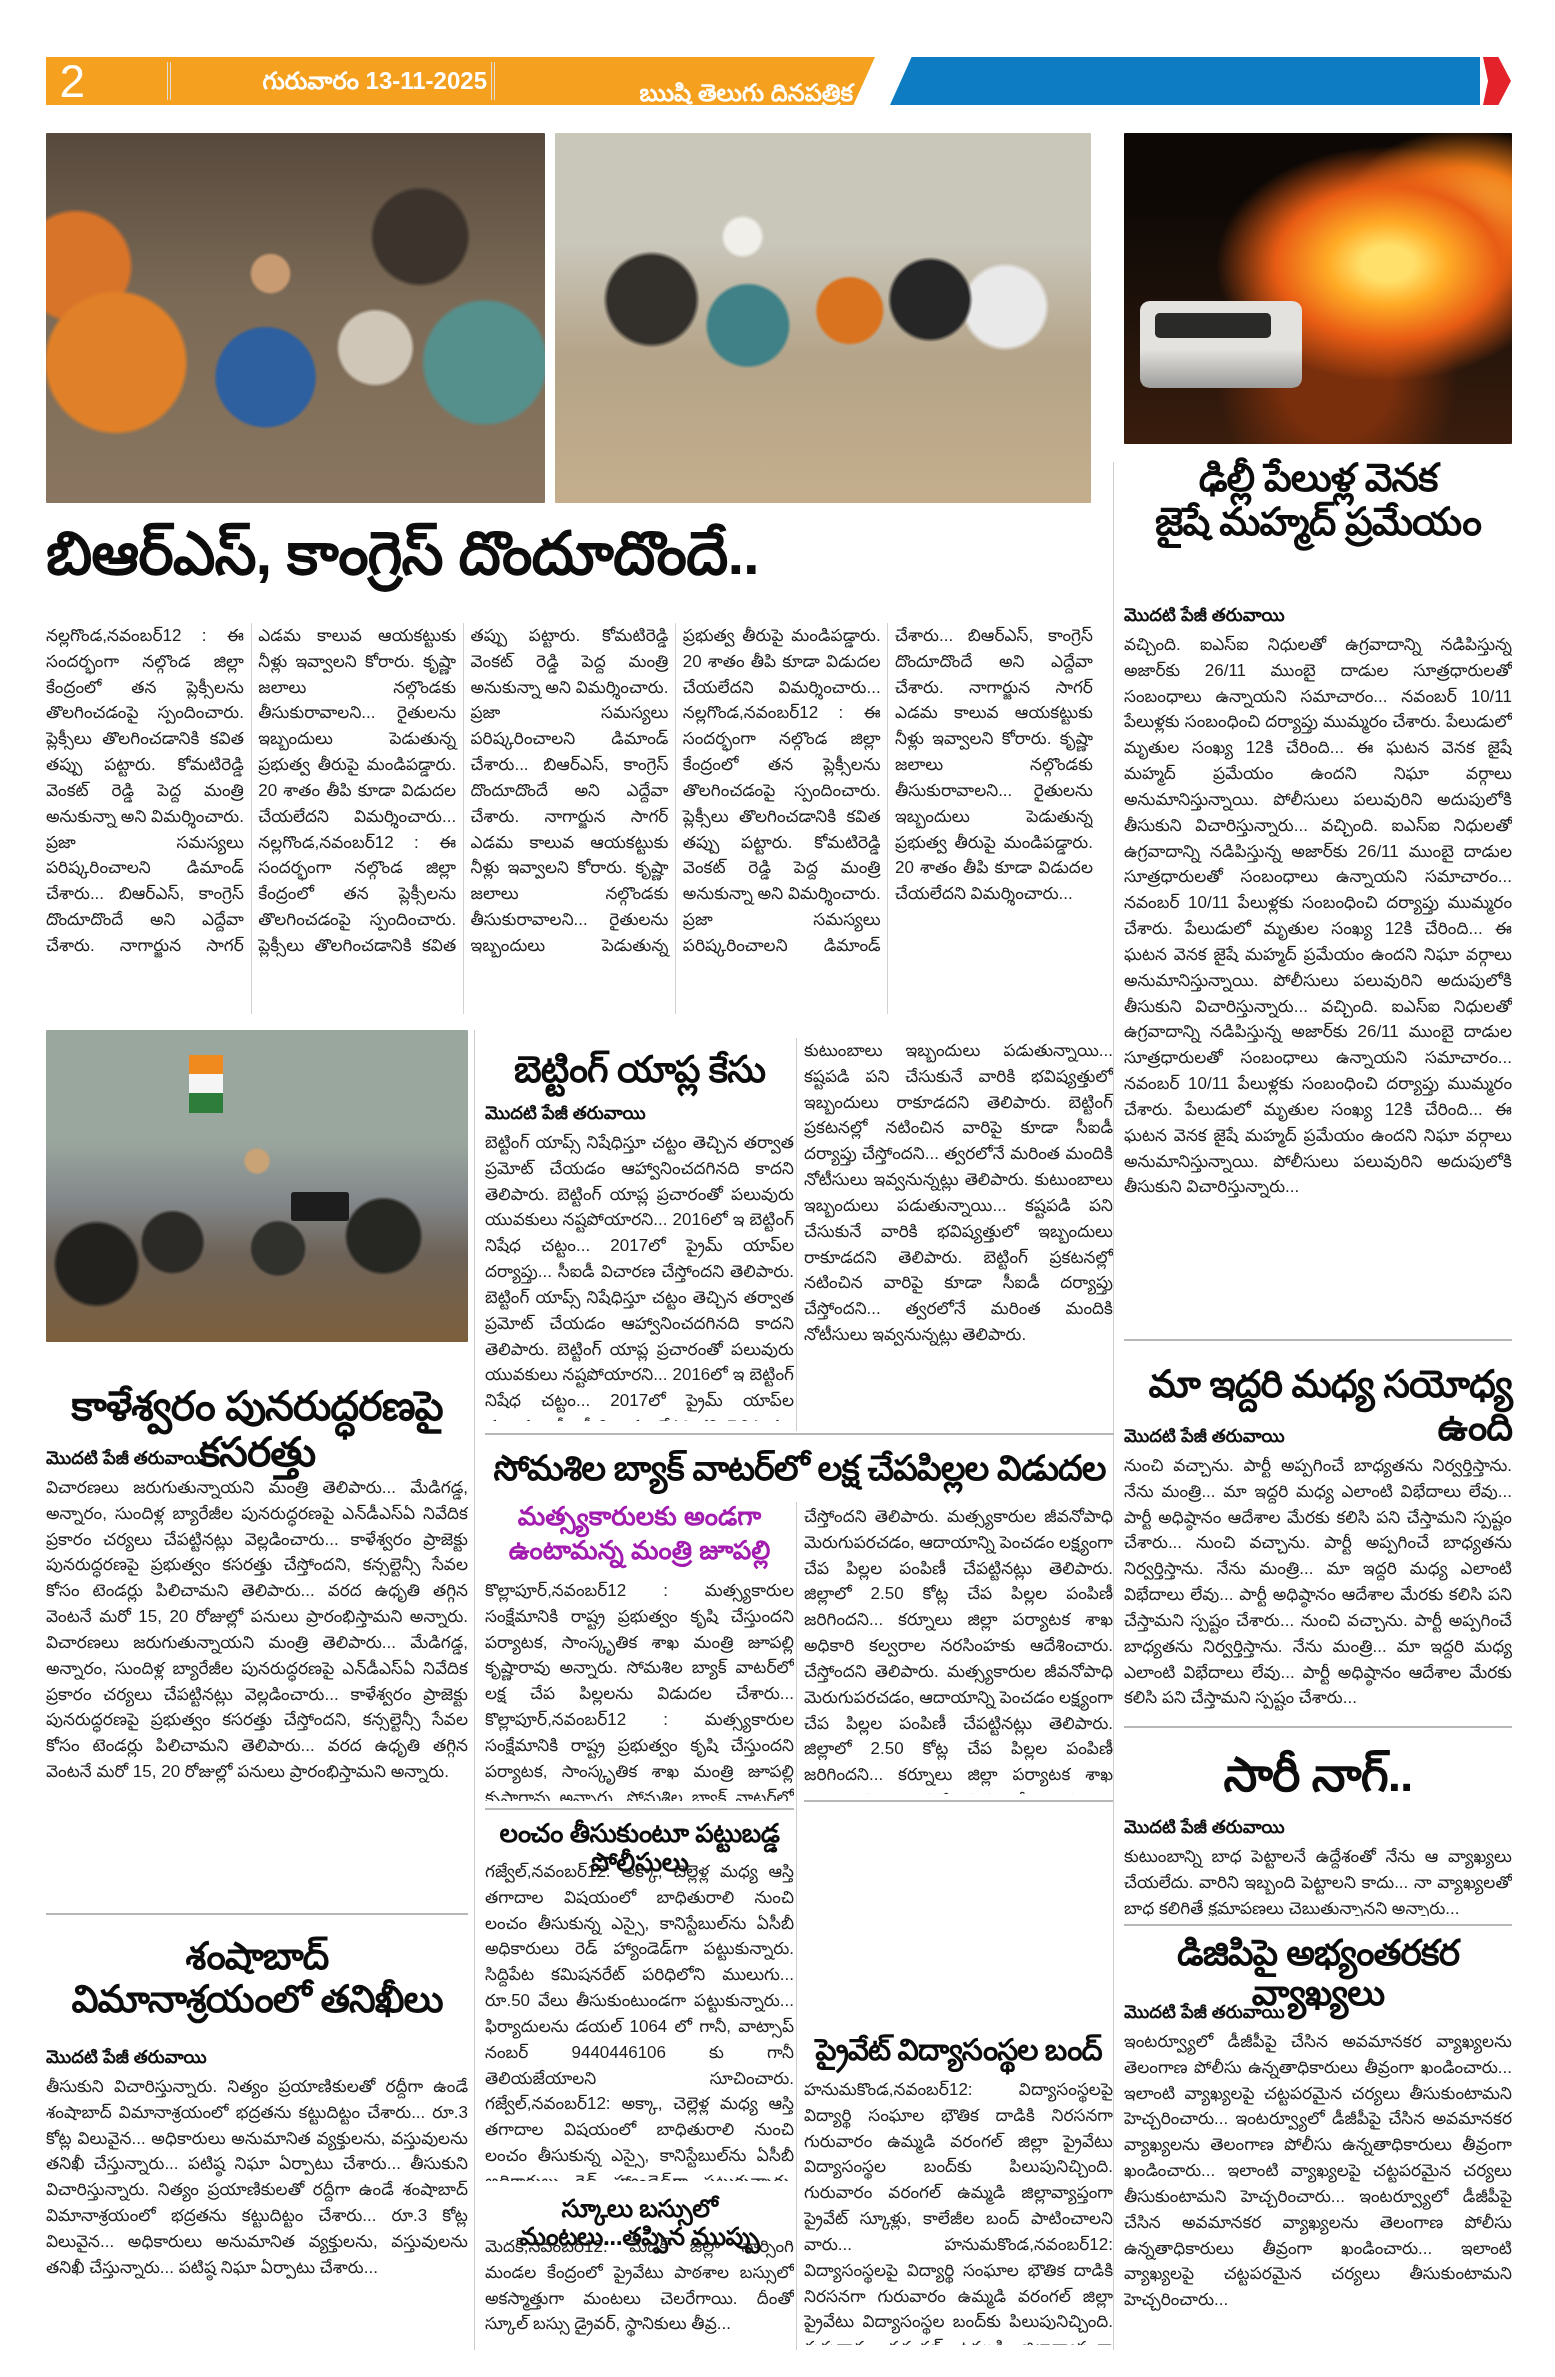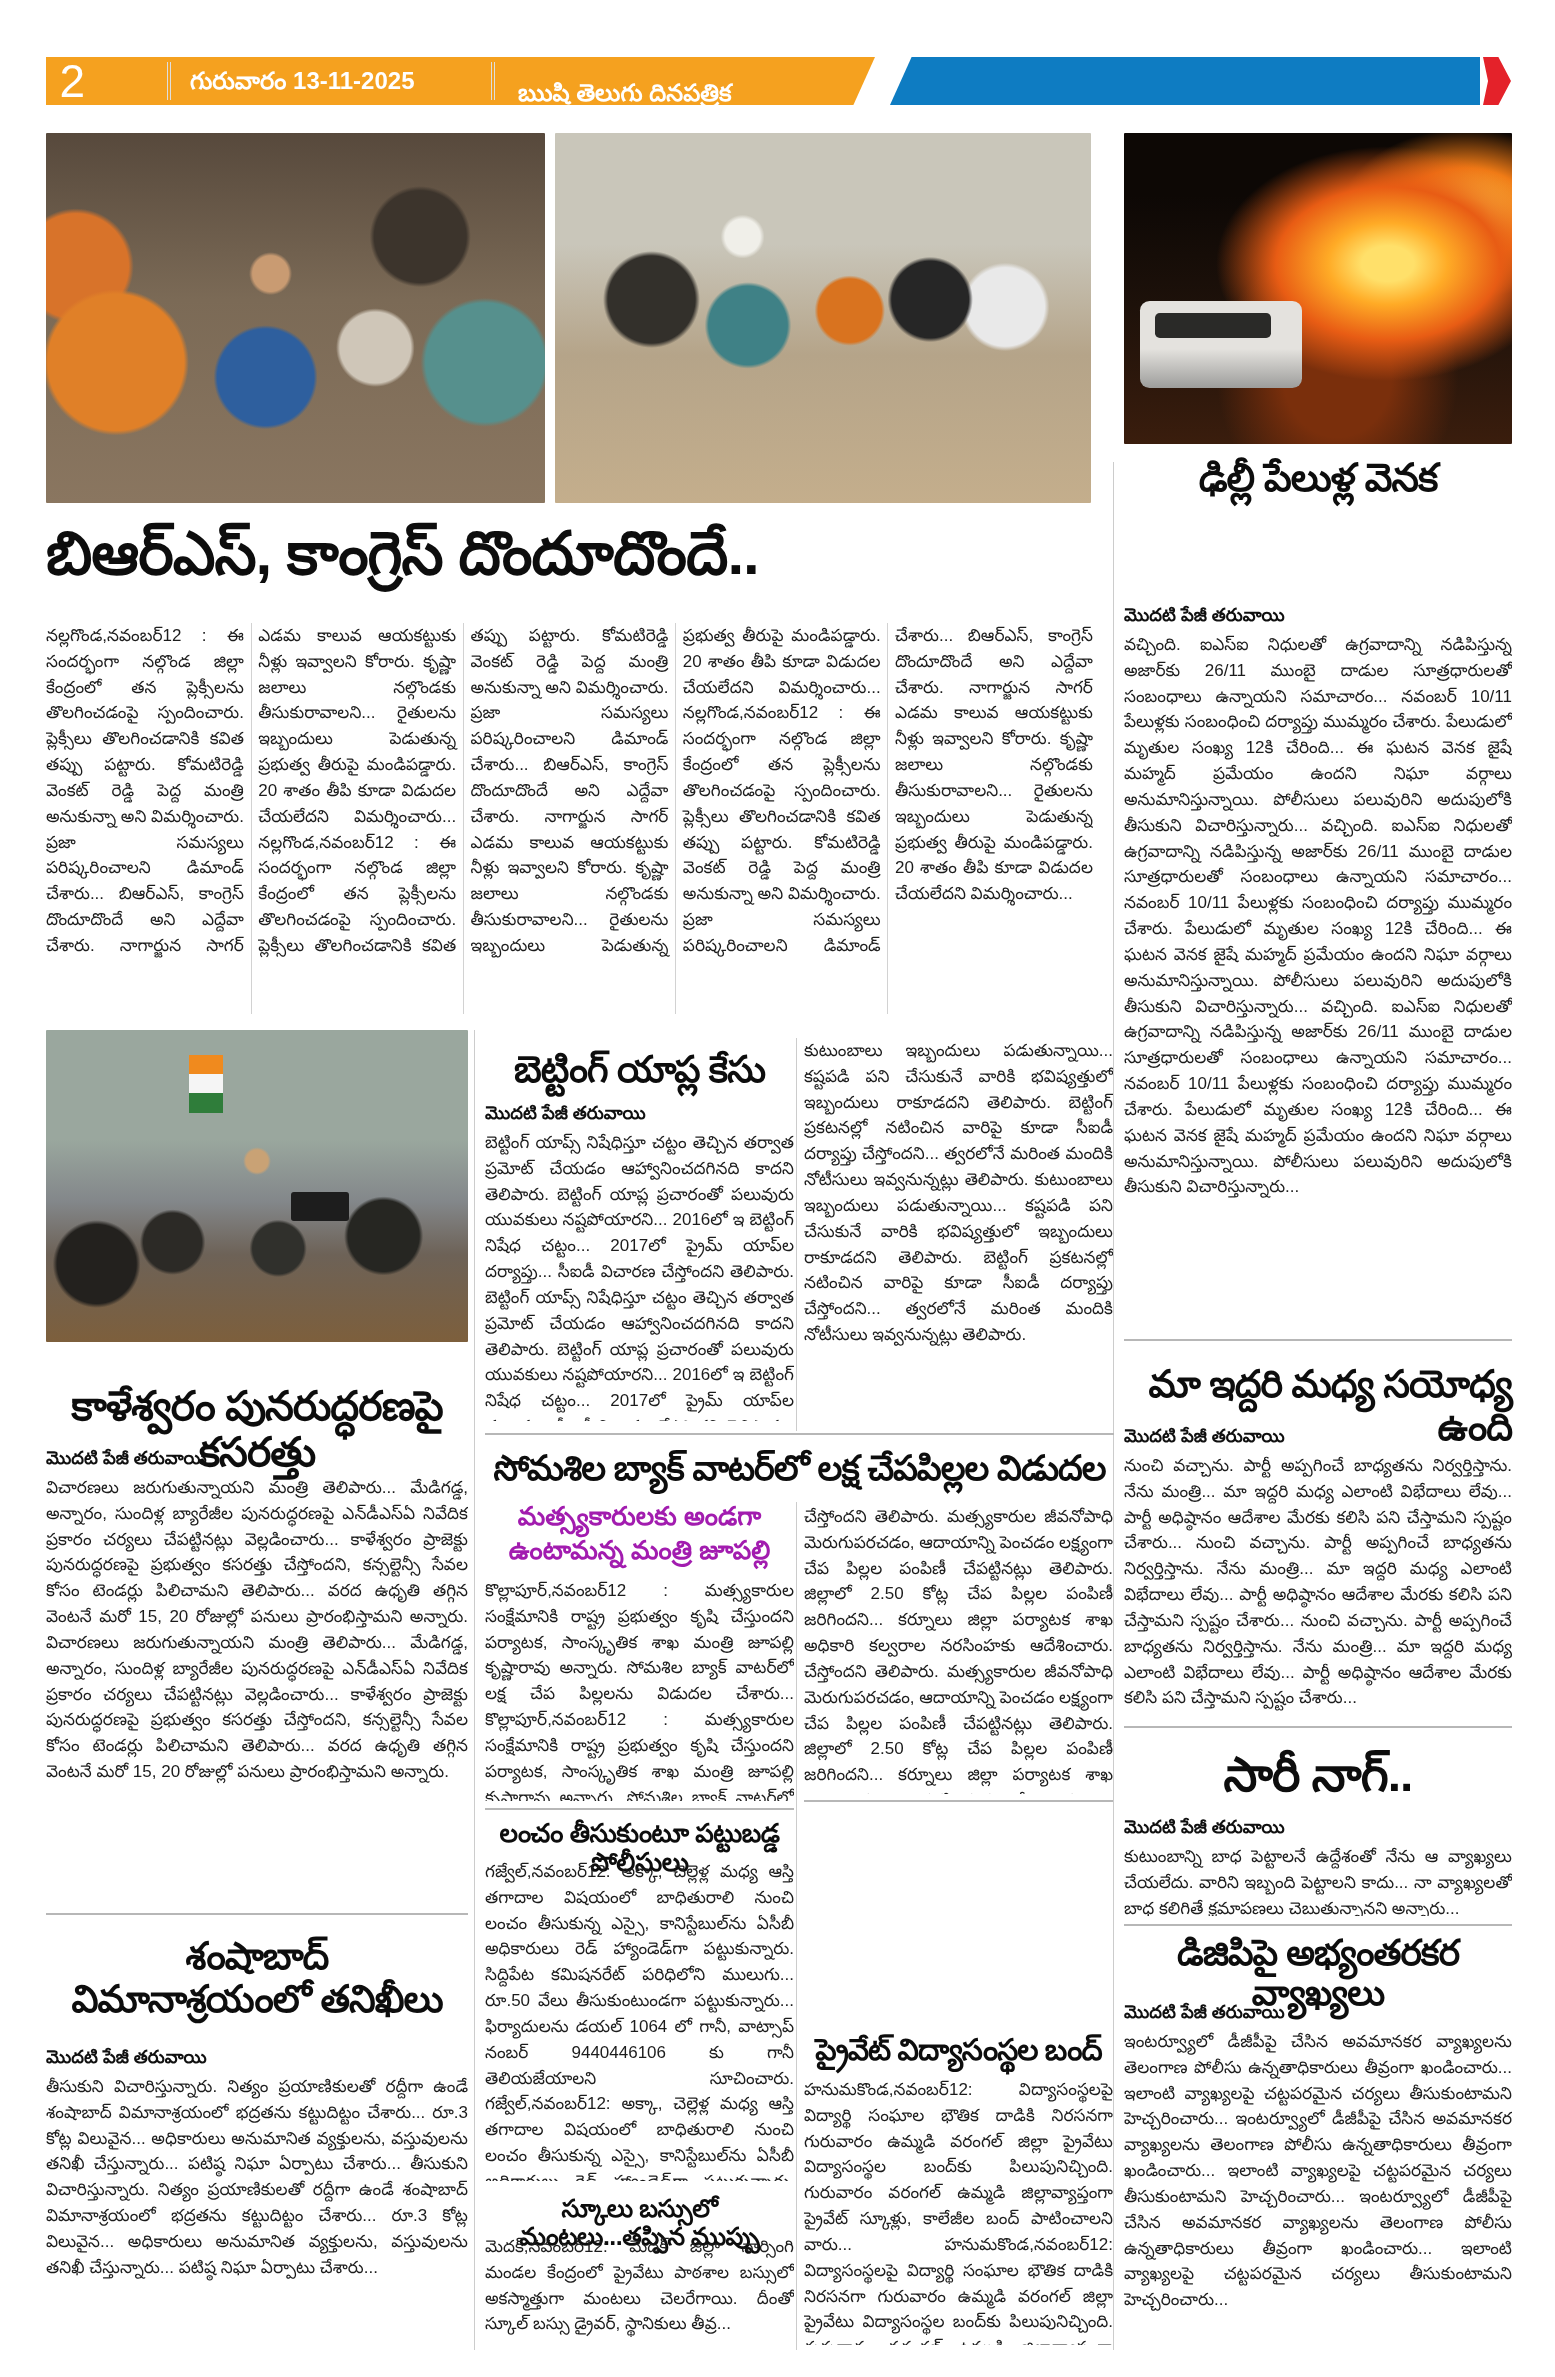--- a/index.html
+++ b/index.html
@@ -13,21 +13,21 @@
   .bodytxt{font-size:17px;line-height:1.52;color:#1c1c1c;text-align:justify;overflow:hidden;
            word-break:break-word;}
   .rule-h{background:#b7b7b7;height:1.9px;}
   .rule-v{background:#cccccc;width:1.4px;}
   .photo{overflow:hidden;border-radius:1px;}
   
   .hdr-orange{background:#F5A11F;clip-path:polygon(0 0,100% 0,calc(100% - 21.6px) 100%,0 100%);}
   .hdr-blue{background:#0E7CC2;clip-path:polygon(21.6px 0,100% 0,100% 100%,0 100%);}
   .hdr-red{background:#E4222A;clip-path:polygon(0 0,55% 0,100% 50%,55% 100%,0 100%,18% 50%);}
   .hdr-sep{border-left:1.4px solid #dedede;border-right:1.4px solid #dedede;width:4.3px;}
-  .hdr-txt{color:#ffffff;font-weight:700;font-size:24px;text-align:left;line-height:48px;}
+  .hdr-txt{color:#ffffff;font-weight:700;font-size:24px;text-align:right;line-height:48px;}
   .pgnum{color:#ffffff;font-weight:500;font-size:46px;line-height:48px;}
   
   .cols5{column-count:5;column-gap:14.4px;column-rule:1px solid #d2d2d2;}
 </style>
 </head>
 <body>
 
 <div class="page">
 
   <div class="abs" style="left:46px;top:57px;width:1465px;height:48px;">
@@ -73,20 +73,21 @@
     <div class="abs" style="left:8%;top:58%;width:30%;height:8%;border-radius:4.8px;background:#2a2a28;"></div>
   </div>
 
   <div class="abs hl" style="left:46px;top:520px;width:1047px;height:93px;font-size:60px;">బిఆర్ఎస్, కాంగ్రెస్ దొందూదొందే..</div>
   <div class="abs bodytxt cols5" style="left:46px;top:623px;width:1047px;height:391px;">నల్లగొండ,నవంబర్12 : ఈ సందర్భంగా నల్గొండ జిల్లా కేంద్రంలో తన ప్లెక్సీలను తొలగించడంపై స్పందించారు. ప్లెక్సీలు తొలగించడానికి కవిత తప్పు పట్టారు. కోమటిరెడ్డి వెంకట్ రెడ్డి పెద్ద మంత్రి అనుకున్నా అని విమర్శించారు. ప్రజా సమస్యలు పరిష్కరించాలని డిమాండ్ చేశారు... బిఆర్ఎస్, కాంగ్రెస్ దొందూదొందే అని ఎద్దేవా చేశారు. నాగార్జున సాగర్ ఎడమ కాలువ ఆయకట్టుకు నీళ్లు ఇవ్వాలని కోరారు. కృష్ణా జలాలు నల్గొండకు తీసుకురావాలని... రైతులను ఇబ్బందులు పెడుతున్న ప్రభుత్వ తీరుపై మండిపడ్డారు. 20 శాతం తీపి కూడా విడుదల చేయలేదని విమర్శించారు... నల్లగొండ,నవంబర్12 : ఈ సందర్భంగా నల్గొండ జిల్లా కేంద్రంలో తన ప్లెక్సీలను తొలగించడంపై స్పందించారు. ప్లెక్సీలు తొలగించడానికి కవిత తప్పు పట్టారు. కోమటిరెడ్డి వెంకట్ రెడ్డి పెద్ద మంత్రి అనుకున్నా అని విమర్శించారు. ప్రజా సమస్యలు పరిష్కరించాలని డిమాండ్ చేశారు... బిఆర్ఎస్, కాంగ్రెస్ దొందూదొందే అని ఎద్దేవా చేశారు. నాగార్జున సాగర్ ఎడమ కాలువ ఆయకట్టుకు నీళ్లు ఇవ్వాలని కోరారు. కృష్ణా జలాలు నల్గొండకు తీసుకురావాలని... రైతులను ఇబ్బందులు పెడుతున్న ప్రభుత్వ తీరుపై మండిపడ్డారు. 20 శాతం తీపి కూడా విడుదల చేయలేదని విమర్శించారు... నల్లగొండ,నవంబర్12 : ఈ సందర్భంగా నల్గొండ జిల్లా కేంద్రంలో తన ప్లెక్సీలను తొలగించడంపై స్పందించారు. ప్లెక్సీలు తొలగించడానికి కవిత తప్పు పట్టారు. కోమటిరెడ్డి వెంకట్ రెడ్డి పెద్ద మంత్రి అనుకున్నా అని విమర్శించారు. ప్రజా సమస్యలు పరిష్కరించాలని డిమాండ్ చేశారు... బిఆర్ఎస్, కాంగ్రెస్ దొందూదొందే అని ఎద్దేవా చేశారు. నాగార్జున సాగర్ ఎడమ కాలువ ఆయకట్టుకు నీళ్లు ఇవ్వాలని కోరారు. కృష్ణా జలాలు నల్గొండకు తీసుకురావాలని... రైతులను ఇబ్బందులు పెడుతున్న ప్రభుత్వ తీరుపై మండిపడ్డారు. 20 శాతం తీపి కూడా విడుదల చేయలేదని విమర్శించారు...</div>
 
   <div class="abs rule-v" style="left:1113px;top:462px;height:1888px;"></div>
 
   <div class="abs hl hl-c" style="left:1124px;top:456px;width:388px;font-size:39px;">
     <div>ఢిల్లీ పేలుళ్ల వెనక</div>
+    <div>జైషే మహ్మద్ ప్రమేయం</div>
   </div>
   <div class="abs byline" style="left:1124px;top:605px;width:240px;">మొదటి పేజీ తరువాయి</div>
   <div class="abs bodytxt" style="left:1124px;top:632px;width:388px;height:683px;">వచ్చింది. ఐఎస్ఐ నిధులతో ఉగ్రవాదాన్ని నడిపిస్తున్న అజార్‌కు 26/11 ముంబై దాడుల సూత్రధారులతో సంబంధాలు ఉన్నాయని సమాచారం... నవంబర్ 10/11 పేలుళ్లకు సంబంధించి దర్యాప్తు ముమ్మరం చేశారు. పేలుడులో మృతుల సంఖ్య 12కి చేరింది... ఈ ఘటన వెనక జైషే మహ్మద్ ప్రమేయం ఉందని నిఘా వర్గాలు అనుమానిస్తున్నాయి. పోలీసులు పలువురిని అదుపులోకి తీసుకుని విచారిస్తున్నారు... వచ్చింది. ఐఎస్ఐ నిధులతో ఉగ్రవాదాన్ని నడిపిస్తున్న అజార్‌కు 26/11 ముంబై దాడుల సూత్రధారులతో సంబంధాలు ఉన్నాయని సమాచారం... నవంబర్ 10/11 పేలుళ్లకు సంబంధించి దర్యాప్తు ముమ్మరం చేశారు. పేలుడులో మృతుల సంఖ్య 12కి చేరింది... ఈ ఘటన వెనక జైషే మహ్మద్ ప్రమేయం ఉందని నిఘా వర్గాలు అనుమానిస్తున్నాయి. పోలీసులు పలువురిని అదుపులోకి తీసుకుని విచారిస్తున్నారు... వచ్చింది. ఐఎస్ఐ నిధులతో ఉగ్రవాదాన్ని నడిపిస్తున్న అజార్‌కు 26/11 ముంబై దాడుల సూత్రధారులతో సంబంధాలు ఉన్నాయని సమాచారం... నవంబర్ 10/11 పేలుళ్లకు సంబంధించి దర్యాప్తు ముమ్మరం చేశారు. పేలుడులో మృతుల సంఖ్య 12కి చేరింది... ఈ ఘటన వెనక జైషే మహ్మద్ ప్రమేయం ఉందని నిఘా వర్గాలు అనుమానిస్తున్నాయి. పోలీసులు పలువురిని అదుపులోకి తీసుకుని విచారిస్తున్నారు...</div>
 
   <div class="abs rule-h" style="left:1124px;top:1339px;width:388px;"></div>
 
   <div class="abs hl hl-c" style="left:1124px;top:1363px;width:388px;font-size:38px;text-align:right;">మా ఇద్దరి మధ్య సయోధ్య ఉంది</div>
   <div class="abs byline" style="left:1124px;top:1426px;width:240px;">మొదటి పేజీ తరువాయి</div>
   <div class="abs bodytxt" style="left:1124px;top:1453px;width:388px;height:261px;">నుంచి వచ్చాను. పార్టీ అప్పగించే బాధ్యతను నిర్వర్తిస్తాను. నేను మంత్రి... మా ఇద్దరి మధ్య ఎలాంటి విభేదాలు లేవు... పార్టీ అధిష్ఠానం ఆదేశాల మేరకు కలిసి పని చేస్తామని స్పష్టం చేశారు... నుంచి వచ్చాను. పార్టీ అప్పగించే బాధ్యతను నిర్వర్తిస్తాను. నేను మంత్రి... మా ఇద్దరి మధ్య ఎలాంటి విభేదాలు లేవు... పార్టీ అధిష్ఠానం ఆదేశాల మేరకు కలిసి పని చేస్తామని స్పష్టం చేశారు... నుంచి వచ్చాను. పార్టీ అప్పగించే బాధ్యతను నిర్వర్తిస్తాను. నేను మంత్రి... మా ఇద్దరి మధ్య ఎలాంటి విభేదాలు లేవు... పార్టీ అధిష్ఠానం ఆదేశాల మేరకు కలిసి పని చేస్తామని స్పష్టం చేశారు...</div>
 

